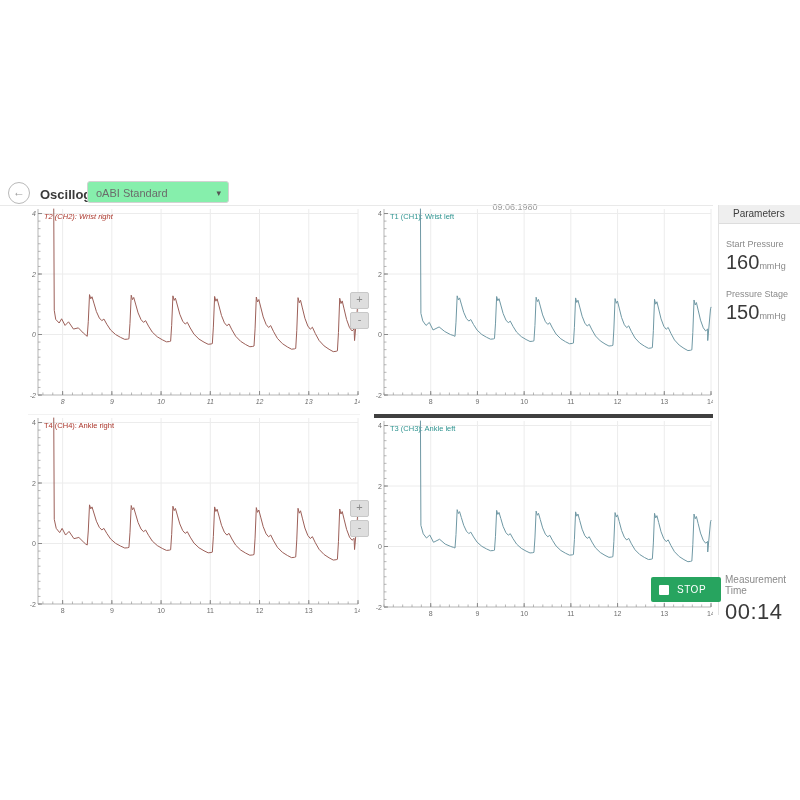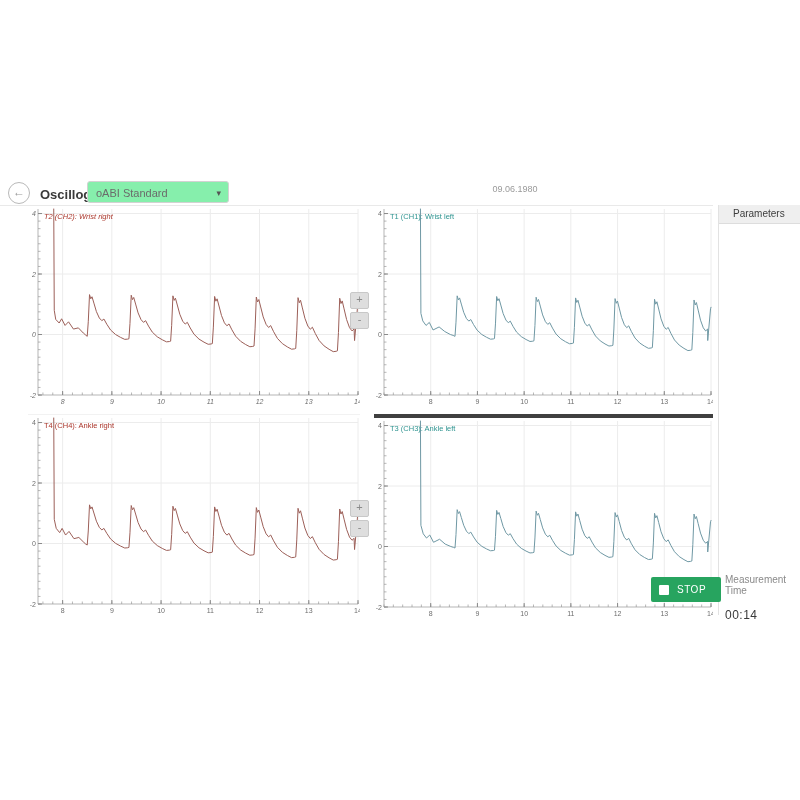--- a/index.html
+++ b/index.html
@@ -10,21 +10,21 @@
   
   .back-btn{left:8px;top:182px;width:20px;height:20px;border:1px solid #b9b9b9;border-radius:50%;
             color:#9a9a9a;font-size:12px;line-height:19px;text-align:center;cursor:pointer;background:#fff;}
   .app-title{left:40px;top:187px;font-size:13px;font-weight:bold;color:#3a3a3a;}
   .dropdown{left:87px;top:181px;width:142px;height:22px;border:1px solid #d2d2d2;border-radius:3px;
             font-size:11px;color:#6b6b6b;line-height:22px;padding-left:8px;box-sizing:border-box;cursor:pointer;background:#86efac;}
   .dropdown .caret{position:absolute;right:7px;top:0;font-size:9px;color:#555;}
 
   .patient{left:425px;top:181px;width:180px;text-align:center;}
   .patient .name{font-size:13px;}
-  .patient .dob{font-size:9px;color:#9a9a9a;margin-top:3px;}
+  .patient .dob{font-size:9px;color:#9a9a9a;margin-top:21px;}
 
   .page-divider{left:0;top:205px;width:713px;height:0;border-top:1px solid #e9e9e9;}
 
   
   .chart{overflow:visible;}
   .chart .title{position:absolute;left:16px;top:6px;font-size:7.5px;white-space:nowrap;pointer-events:none;}
   .chart svg{display:block;}
   .c1{left:28px;top:206px;width:332px;height:203px;font-style:italic;}
   .c2{left:374px;top:206px;width:339px;height:203px;}
   .c3{left:28px;top:414px;width:332px;height:203px;border-top:1px solid #f2f2f2;}
@@ -42,21 +42,21 @@
   .sidebar-header{background:#efefef;border-bottom:1px solid #ddd;height:18px;line-height:18px;
                   padding-left:14px;font-size:10px;color:#3d3d3d;}
   .field{padding-left:7px;margin-top:15px;}
   .field .flabel{font-size:9px;color:#8a8a8a;}
   .field .fvalue{margin-top:2px;}
   .num{font-size:20px;color:#3a3a3a;}
   .unit{font-size:9px;color:#8a8a8a;}
 
   .mtime{left:725px;top:574px;}
   .mtime .flabel{font-size:10px;color:#8a8a8a;}
-  .mtime .tval{font-size:12px;color:#3a3a3a;margin-top:12px;letter-spacing:.5px;}
+  .mtime .tval{font-size:22px;color:#3a3a3a;margin-top:3px;letter-spacing:.5px;}
 
   .stop-btn{left:651px;top:577px;width:70px;height:25px;border-radius:2px;display:flex;
             align-items:center;padding:0 8px;box-sizing:border-box;cursor:pointer;}
   .stop-icon{width:10px;height:10px;background:#fff;border-radius:1px;flex:none;}
   .stop-label{color:#fff;font-size:10px;margin-left:8px;letter-spacing:.5px;}
 </style>
 </head>
 <body>
 
 <div class="abs back-btn">
@@ -477,20 +477,32 @@
   <div class="zoombtn">+</div>
   <div class="zoombtn">-</div>
 </div>
 <div class="abs zoomstack zs2">
   <div class="zoombtn">+</div>
   <div class="zoombtn">-</div>
 </div>
 
 <div class="abs sidebar">
   <div class="sidebar-header">Parameters</div>
+  <div class="field">
+    <div class="flabel">Start Pressure</div>
+    <div class="fvalue">
+      <span class="num">160</span><span class="unit">mmHg</span>
+    </div>
+  </div>
+  <div class="field">
+    <div class="flabel">Pressure Stage</div>
+    <div class="fvalue">
+      <span class="num">150</span><span class="unit">mmHg</span>
+    </div>
+  </div>
 </div>
 
 <div class="abs mtime">
   <div class="flabel">Measurement Time</div>
   <div class="tval">00:14</div>
 </div>
 
 <div class="abs stop-btn" id="stop-btn" style="background: rgb(39, 164, 95);">
   <span class="stop-icon"></span>
   <span class="stop-label">STOP</span>

